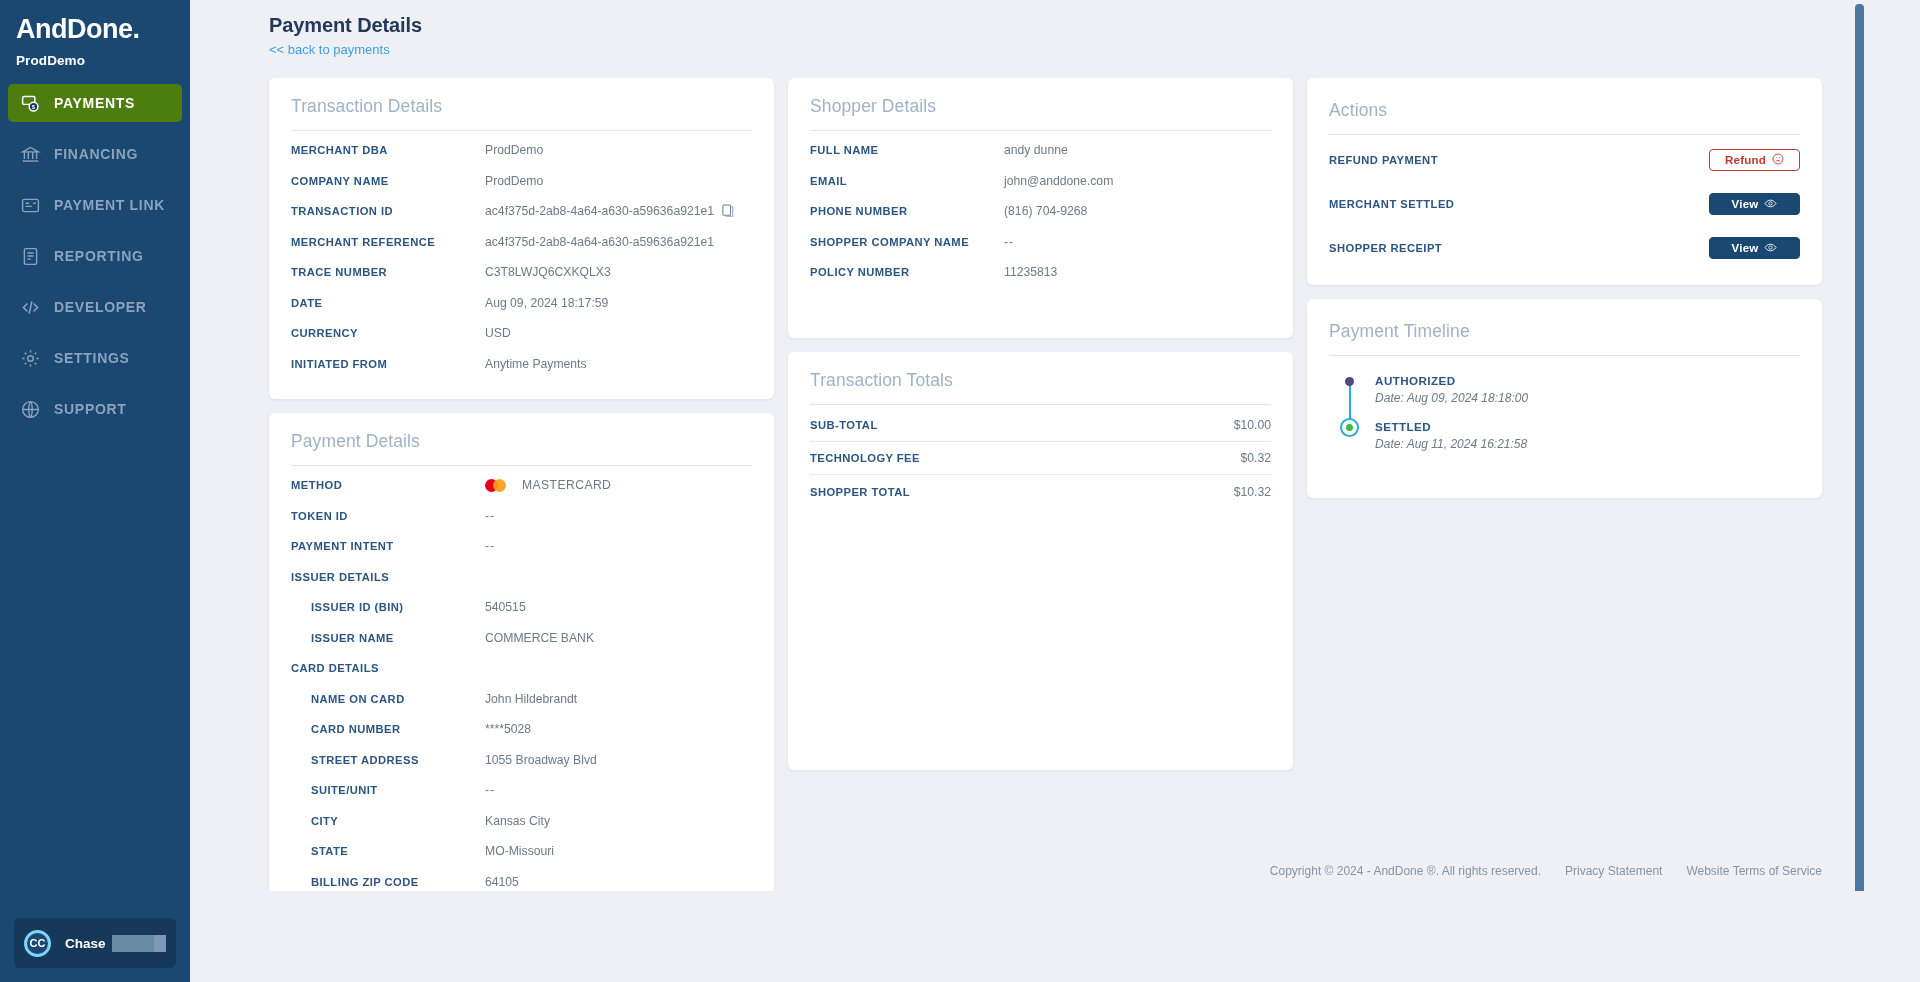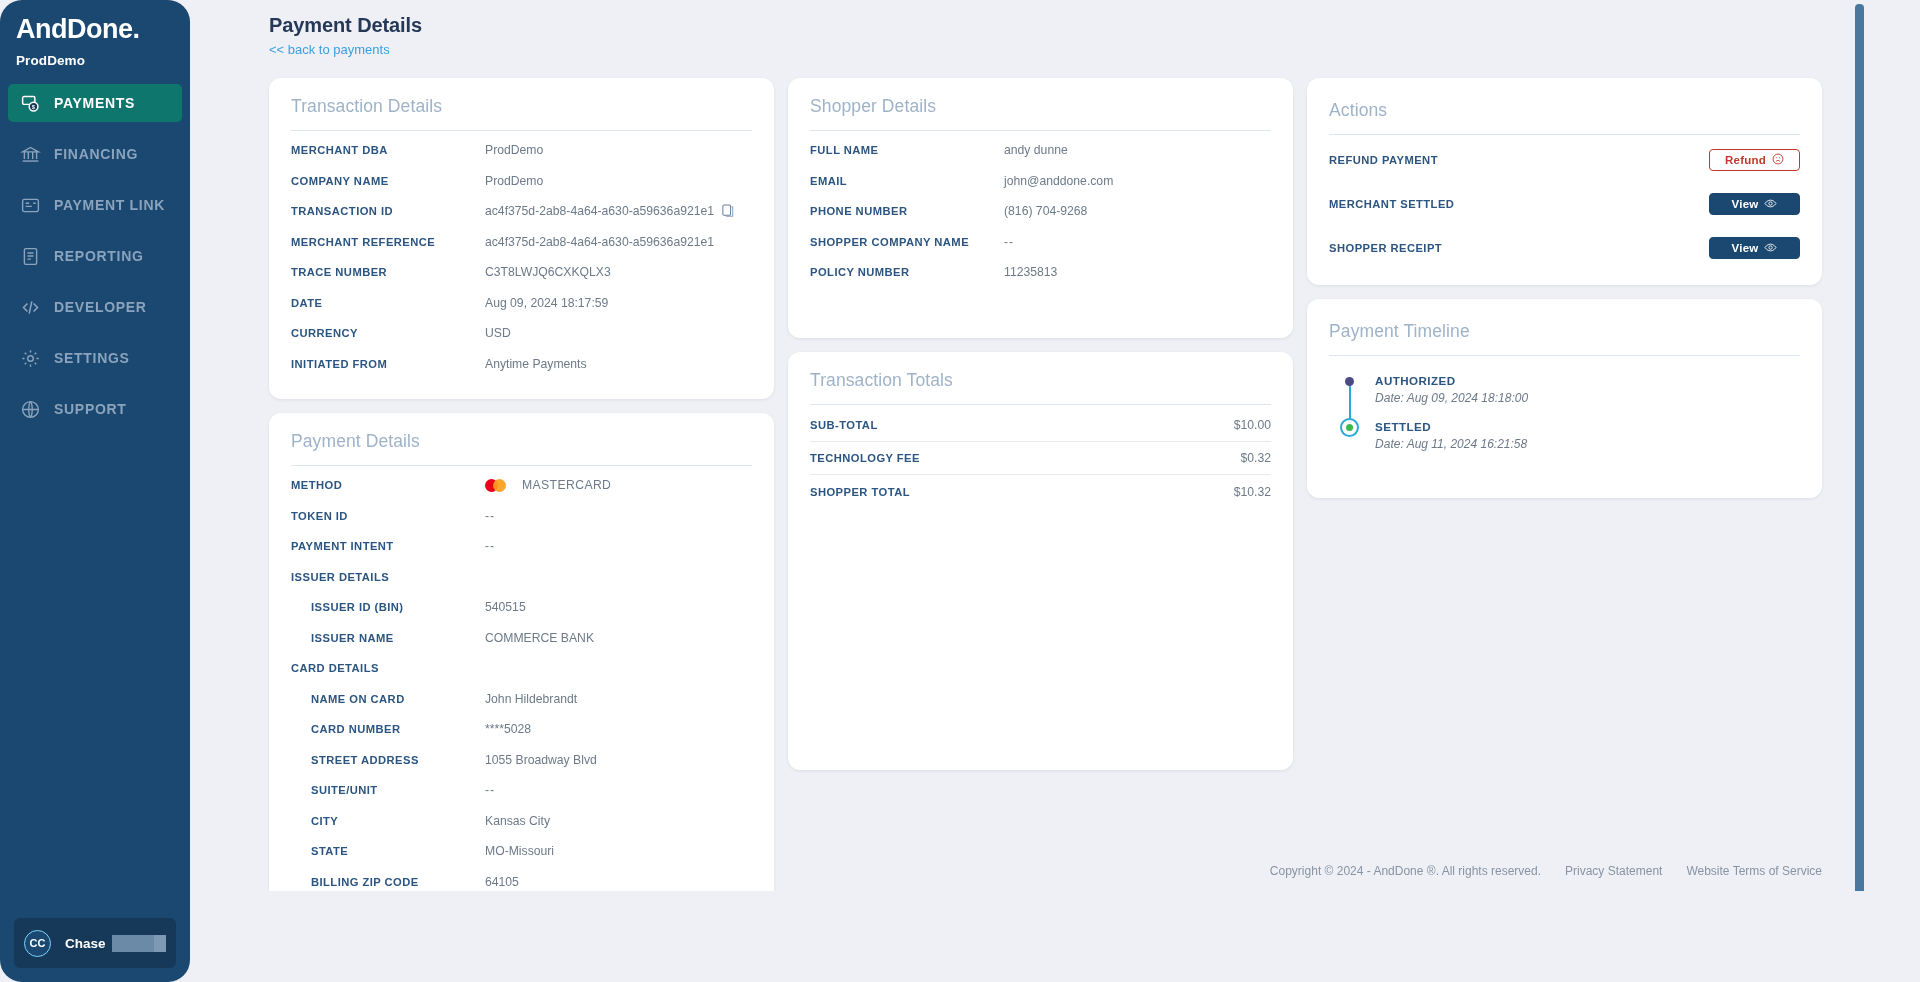--- a/index.html
+++ b/index.html
@@ -10,21 +10,20 @@
     overflow: hidden;
   }
   .app { display: flex; width: 1920px; height: 982px; position: relative; }
 
   
   .sidebar {
     width: 190px; min-width: 190px; height: 982px;
     background: #1a4870;
     display: flex; flex-direction: column;
     position: relative;
-    border-radius: 22px;
   }
   .brand {
     padding: 14px 16px 0 16px;
     color: #ffffff;
     font-size: 27px;
     font-weight: bold;
     letter-spacing: -0.5px;
     line-height: 30px;
   }
   .brand .dot { font-size: 27px; }
@@ -41,41 +40,41 @@
     height: 38px;
     margin: 0 8px 13px 8px;
     padding-left: 12px;
     border-radius: 5px;
     color: #8ba3bc;
     font-size: 14px;
     font-weight: bold;
     letter-spacing: 0.7px;
     cursor: pointer;
   }
-  .nav-item.active { background: #0f766e; color: #ffffff; }
+  .nav-item.active { background: #4d7c0f; color: #ffffff; }
   .nav-ico {
     width: 21px; height: 21px; margin-right: 13px;
     display: flex; align-items: center; justify-content: center;
     flex: 0 0 21px;
   }
   .nav-ico svg { display: block; }
 
   .sidebar-spacer { flex: 1 1 auto; }
   .account-card {
     margin: 0 14px 14px 14px;
     background: #16395a;
     border-radius: 6px;
     height: 50px;
     display: flex; align-items: center;
     padding: 0 10px;
     cursor: pointer;
   }
   .avatar {
     width: 27px; height: 27px; border-radius: 50%;
-    background: #1a4870; border: 1px solid #7dd3fc;
+    background: #1a4870; border: 3px solid #7dd3fc;
     color: #fff; font-size: 11px; font-weight: bold;
     display: flex; align-items: center; justify-content: center;
     flex: 0 0 27px;
   }
   .acct-name {
     color: #fff; font-size: 13.5px; font-weight: bold;
     margin-left: 14px; white-space: nowrap;
   }
   .acct-redact {
     margin-left: 6px; width: 56px; height: 17px;
@@ -106,21 +105,21 @@
     padding: 20px 98px 0 63px;
     align-items: flex-start;
   }
   .col { display: flex; flex-direction: column; gap: 14px; }
   .col-a { width: 511px; }
   .col-b { width: 511px; }
   .col-c { width: 521px; }
 
   .card {
     background: #ffffff;
-    border-radius: 12px;
+    border-radius: 6px;
     box-shadow: 0 1px 3px rgba(30,50,80,0.09);
     padding: 18px 22px 20px 22px;
   }
   .card-title {
     color: #9fb3c8;
     font-size: 17.5px;
     font-weight: normal;
     letter-spacing: 0.1px;
     padding-bottom: 13px;
   }

